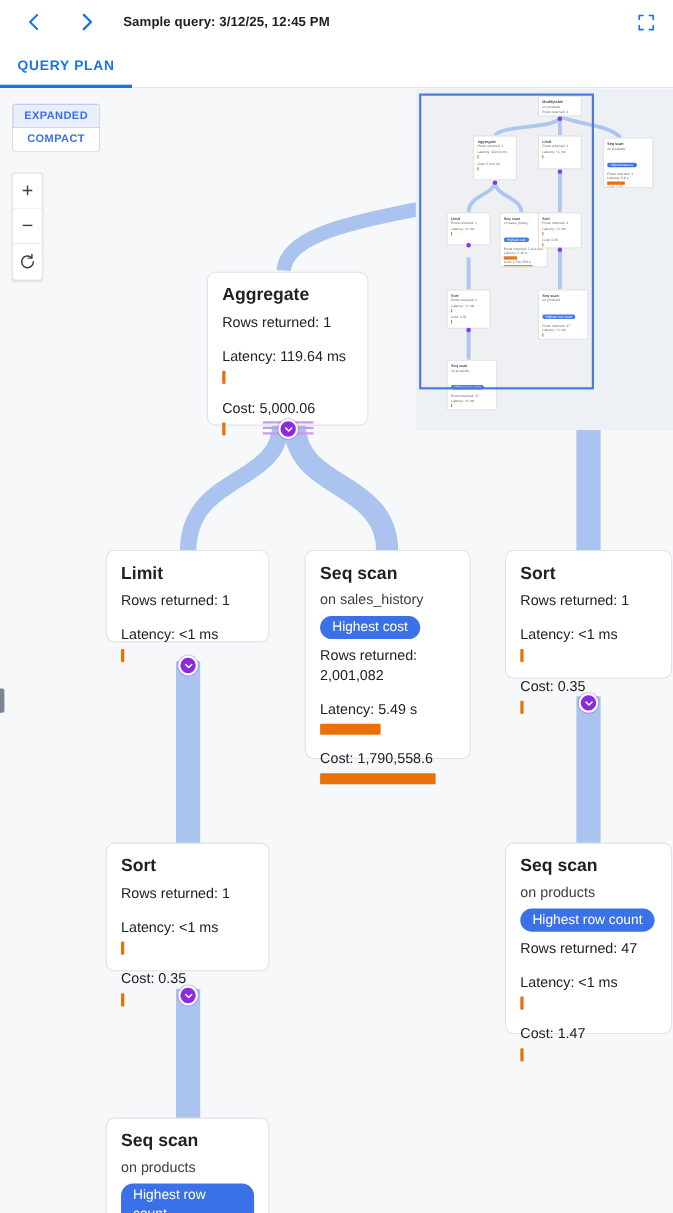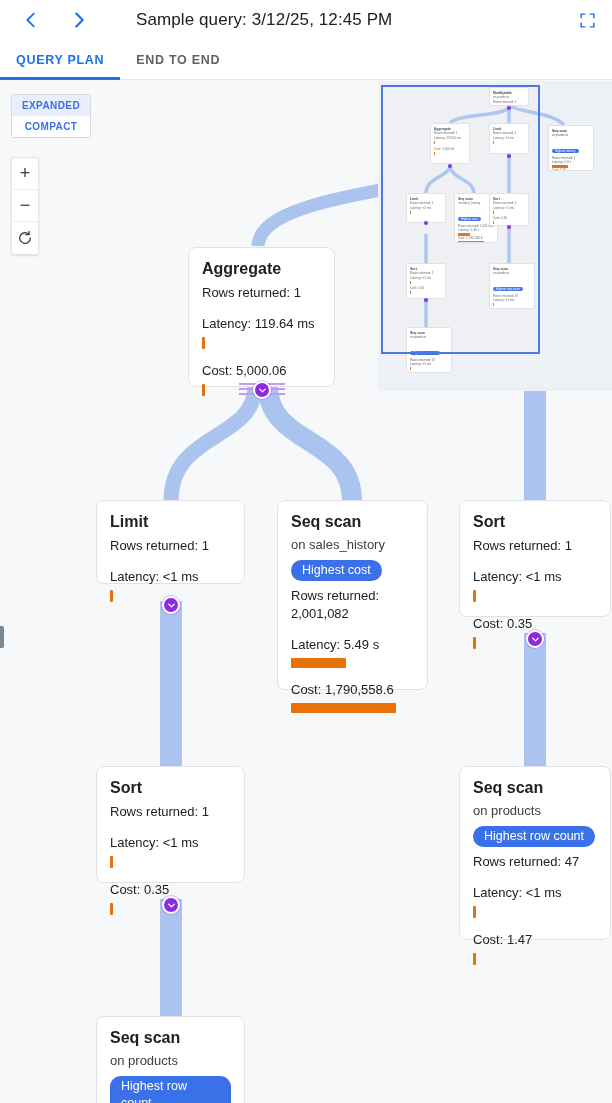--- a/index.html
+++ b/index.html
@@ -20,24 +20,25 @@
     padding: 0 14px;
     position: relative;
   }
   .nav-arrow {
     width: 34px; height: 34px;
     display:flex; align-items:center; justify-content:center;
     cursor:pointer; flex:none;
   }
   .nav-arrow svg { display:block; }
   .header-title {
-    font-size: 17px; color:#202124;
-    margin-left: 40px;
+    font-size: 12px; color:#202124;
+    margin-left: 16px;
     letter-spacing: 0.1px;
     white-space: nowrap;
+    font-weight: bold;
   }
   .fullscreen-btn {
     position:absolute; right: 12px; top: 50%;
     transform: translateY(-50%);
     width: 26px; height: 26px;
     display:flex; align-items:center; justify-content:center;
     cursor:pointer;
   }
 
   
@@ -188,23 +189,20 @@
         <path d="M21 16 V21 H16"></path>
           <path d="M8 21 H3 V16"></path>
       </g>
     </svg>
   </div>
 </div>
 
 <div class="tabs">
   <div class="tab active">
     <span>QUERY PLAN</span>
-  </div>
-  <div class="tab">
-    <span>END TO END</span>
   </div>
 </div>
 
 <div class="canvas">
 
   <svg class="edges">
     <g fill="none" stroke="#aac4ef" stroke-width="13">
 
       <path d="M262,160 C262,140 340,132 400,124" stroke="none"></path>
     </g>

